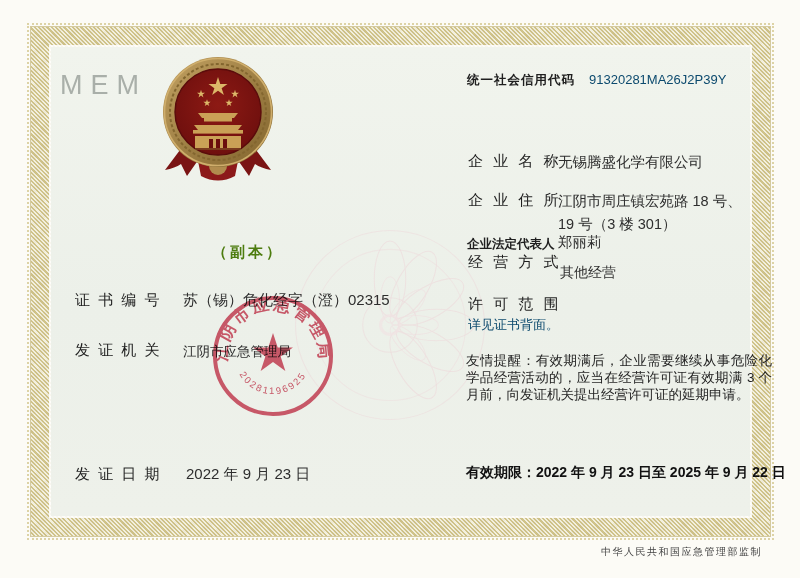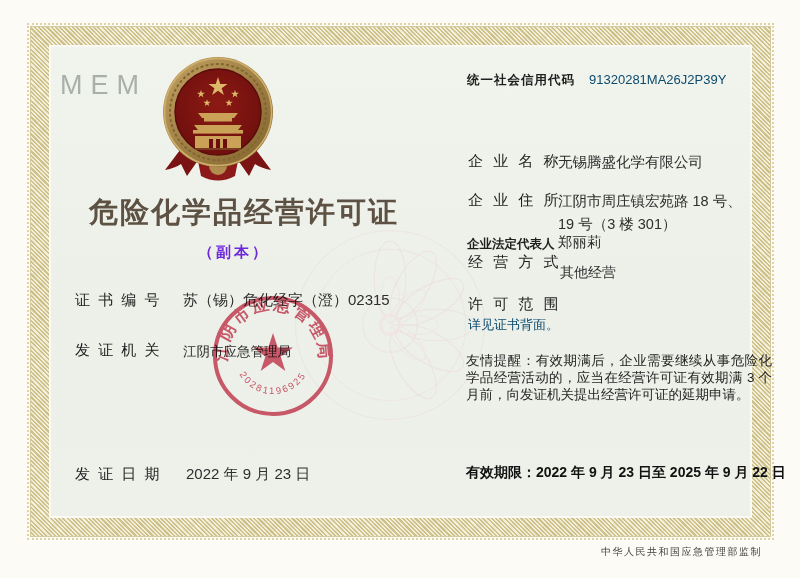--- a/index.html
+++ b/index.html
@@ -28,22 +28,22 @@
   .mem {
     position:absolute; left:60px; top:38px;
     font-size:27px; font-weight:normal; color:#a9afa9; letter-spacing:8px;margin-top:32px;
   }
   .emblem { position:absolute; left:157px; top:54px; width:122px; height:132px; }
   .title {
     position:absolute; left:55px; top:193px; width:378px; text-align:center;
     font-size:29px; font-weight:bold; color:#5d5143; letter-spacing:2px;
   }
   .subtitle {
-    position:absolute; left:45px; top:243px; width:378px; text-align:center;
-    font-size:15px; font-weight:bold; color:#6d28d9; letter-spacing:3px;
+    position:absolute; left:59px; top:243px; width:378px; text-align:center;
+    font-size:15px; font-weight:bold; color:#4d7c0f; letter-spacing:3px;
   }
   .lab { font-weight:normal; color:#1f1f1f; position:absolute; font-size:15px; white-space:nowrap; }
   .val { color:#2e2e2e; position:absolute; font-size:15px; white-space:nowrap; }
   .lab-sm { font-weight:bold; color:#1f1f1f; position:absolute; font-size:12.5px; white-space:nowrap; }
   .val-sm { color:#0c4a6e; position:absolute; font-size:13px; white-space:nowrap; }
   .reminder {
     position:absolute; left:466px; top:352px; width:306px;
     font-size:13.5px; line-height:17px; color:#242424; text-align:justify;
   }
   .validity { position:absolute; left:466px; top:464px; font-size:14px; font-weight:bold; color:#111; white-space:nowrap; }
@@ -118,21 +118,20 @@
     <rect x="47" y="64" width="28" height="3.5" fill="#caa156"></rect>
     <path d="M37 71 L85 71 L81 76 L41 76 Z" fill="#caa156"></path>
     <rect x="36" y="76" width="50" height="3.6" fill="#caa156"></rect>
     <rect x="38" y="82" width="46" height="12" fill="#caa156"></rect>
     <rect x="52" y="85" width="4" height="9" fill="#6b0e0d"></rect>
     <rect x="59" y="85" width="4" height="9" fill="#6b0e0d"></rect>
     <rect x="66" y="85" width="4" height="9" fill="#6b0e0d"></rect>
     <path d="M38 95 L84 95" stroke="#83662f" stroke-width="1.2"></path>
   </svg>
 
-  <div class="title">危险化学品经营许可证</div>
   <div class="subtitle">（副本）</div>
 
   <div class="lab" style="left:75px; top:291px; letter-spacing:2px;">证 书 编 号</div>
   <div class="val" style="left:183px; top:291px;">苏（锡）危化经字（澄）02315</div>
 
   <div class="lab" style="left:75px; top:341px; letter-spacing:2px;">发 证 机 关</div>
   <div class="val" style="left:183px; top:343px; font-size:13.5px;">江阴市应急管理局</div>
 
   <div class="lab" style="left:75px; top:465px; letter-spacing:2px;">发 证 日 期</div>
   <div class="val" style="left:186px; top:465px;">2022 年 9 月 23 日</div>

